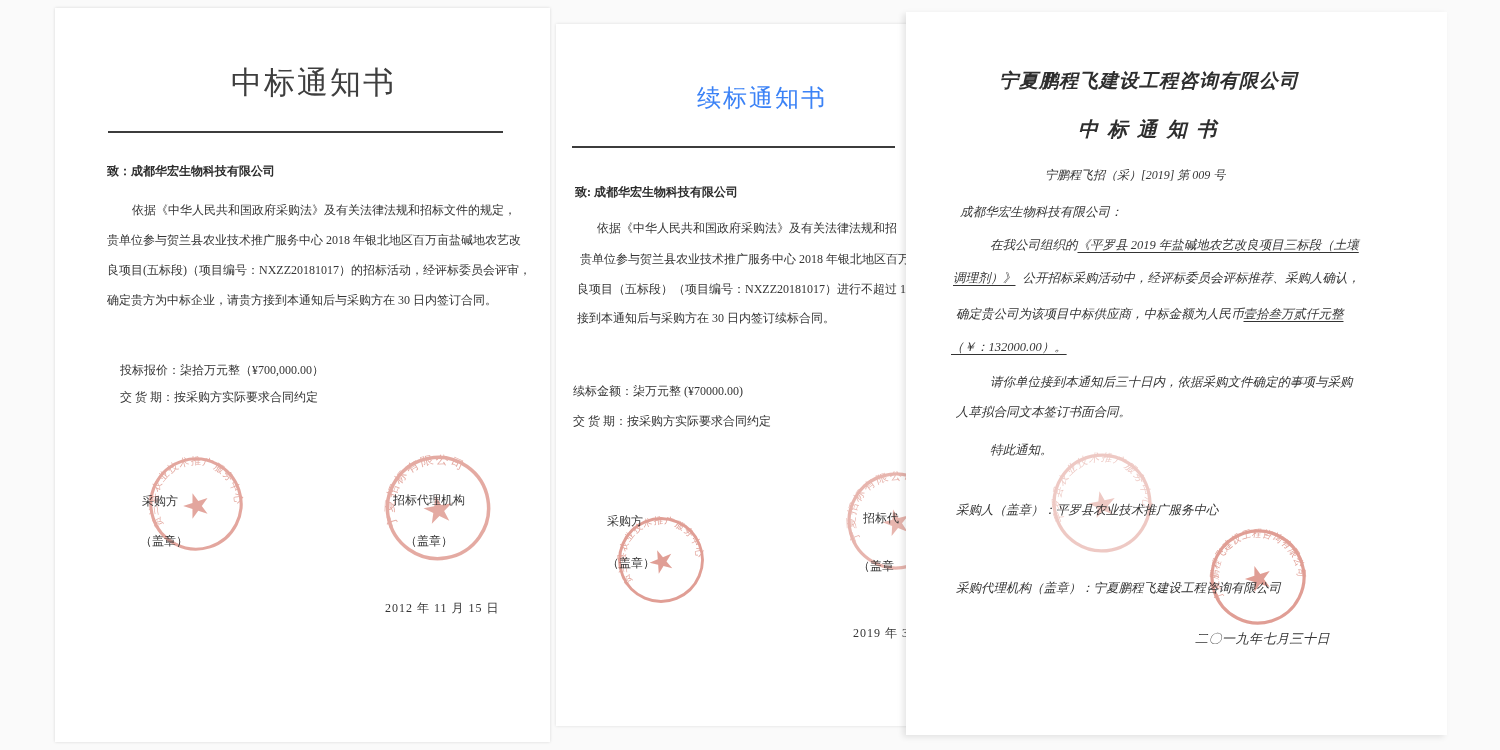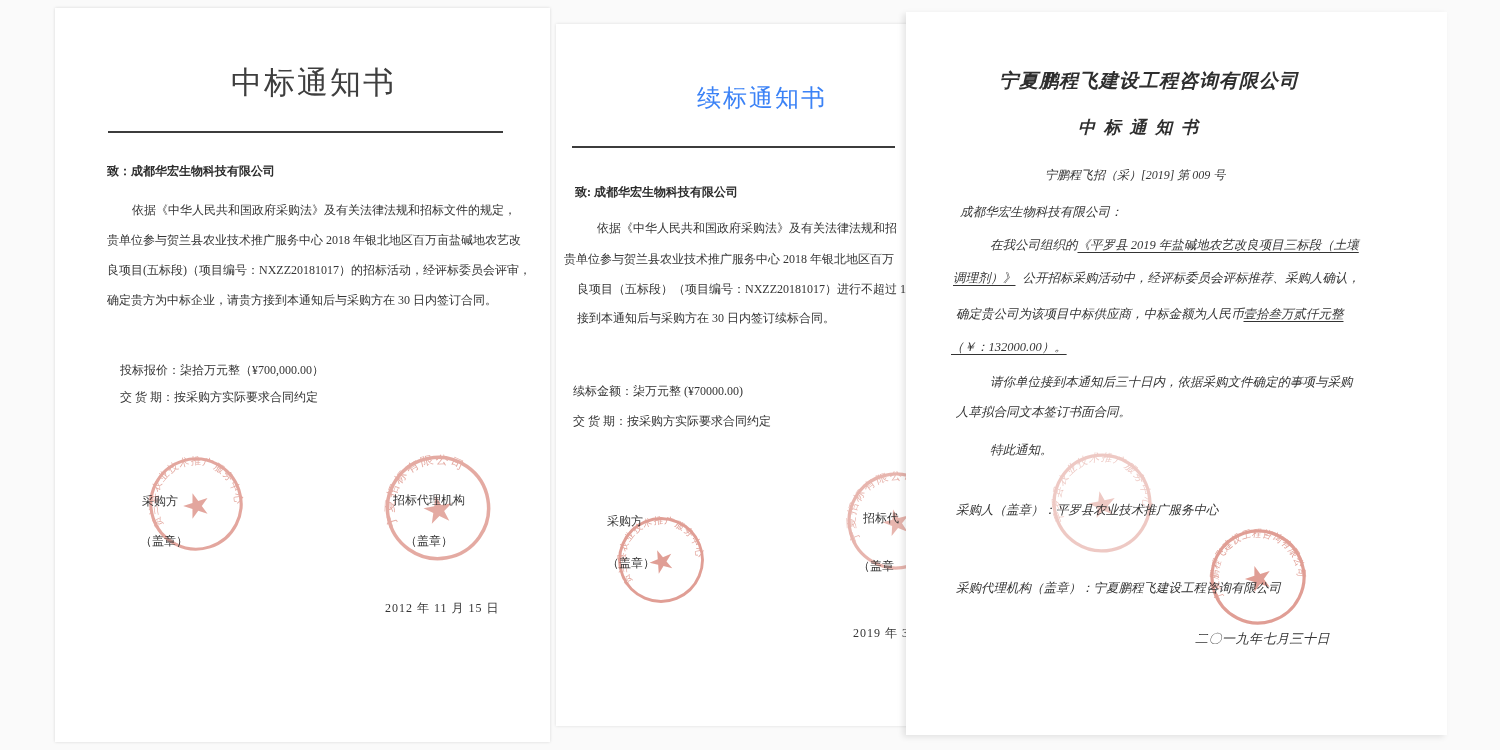--- a/index.html
+++ b/index.html
@@ -25,21 +25,21 @@
   .rule{position:absolute;height:2px;background:#3c3c3c;}
   .body12{font-size:12px;line-height:17px;margin-top:8px;}
   .body125{font-size:12.5px;line-height:18px;}
   .bold{font-weight:bold;color:#2c2c2c;}
   .hdr-company{
     font-family:"Liberation Sans","DejaVu Sans",sans-serif;
     font-size:19px;font-weight:bold;color:#2e2e2e;letter-spacing:1px;
   }
   .hdr-title{
     font-family:"Liberation Sans","DejaVu Sans",sans-serif;
-    font-size:17px;font-weight:bold;color:#2e2e2e;letter-spacing:2px;
+    font-size:20px;font-weight:bold;color:#2e2e2e;letter-spacing:2px;
   }
   .docno{font-size:12px;}
   .u{text-decoration:underline;text-underline-offset:3px;}
   .gap-r{margin-right:7px;}
   .stamp{position:absolute;pointer-events:none;}
   .stamp svg{display:block;width:100%;height:100%;}
   .date13{font-size:12px;letter-spacing:1px;}
 </style>
 </head>
 <body>
@@ -91,21 +91,21 @@
   <div class="t date13" style="left:330px;top:592px;">2012 年 11 月 15 日</div>
 </div>
 
 <div class="page" id="page2">
   <div class="t big-title2" style="left:141px;top:58px;">续标通知书</div>
   <div class="rule" style="left:16px;top:122px;width:323px;"></div>
 
   <div class="t body12 bold" style="left:19px;top:152px;">致: 成都华宏生物科技有限公司</div>
 
   <div class="t body12" style="left:41px;top:188px;">依据《中华人民共和国政府采购法》及有关法律法规和招</div>
-  <div class="t body12" style="left:8px;top:219px;">贵单位参与贺兰县农业技术推广服务中心 2018 年银北地区百万</div>
+  <div class="t body12" style="left:24px;top:219px;">贵单位参与贺兰县农业技术推广服务中心 2018 年银北地区百万</div>
   <div class="t body12" style="left:21px;top:249px;">良项目（五标段）（项目编号：NXZZ20181017）进行不超过 10%</div>
   <div class="t body12" style="left:21px;top:278px;">接到本通知后与采购方在 30 日内签订续标合同。</div>
 
   <div class="t body12" style="left:17px;top:351px;">续标金额：柒万元整 (¥70000.00)</div>
   <div class="t body12" style="left:17px;top:381px;">交 货 期：按采购方实际要求合同约定</div>
 
   <div class="stamp" style="left:60px;top:491px;width:90px;height:90px;">
       <svg viewBox="0 0 100 100" xmlns="http://www.w3.org/2000/svg">
         <g opacity="0.55" transform="rotate(-22 50 50)">
           <circle cx="50" cy="50" r="46" fill="none" stroke="#c8503f" stroke-width="3.2"></circle>

